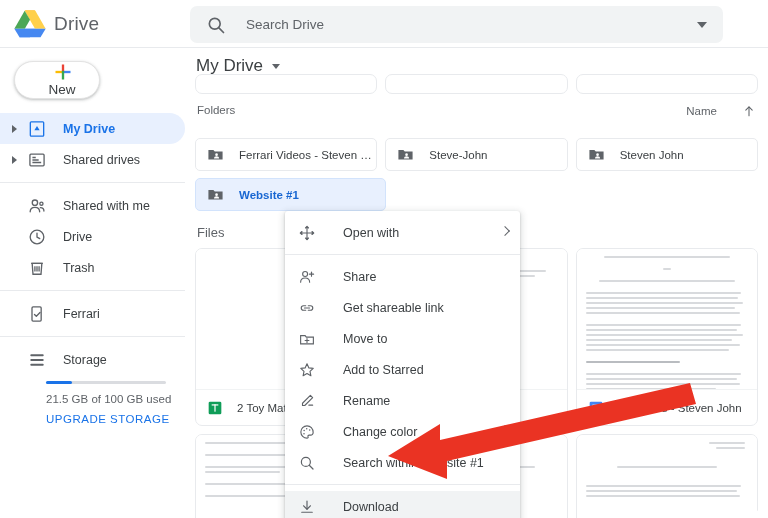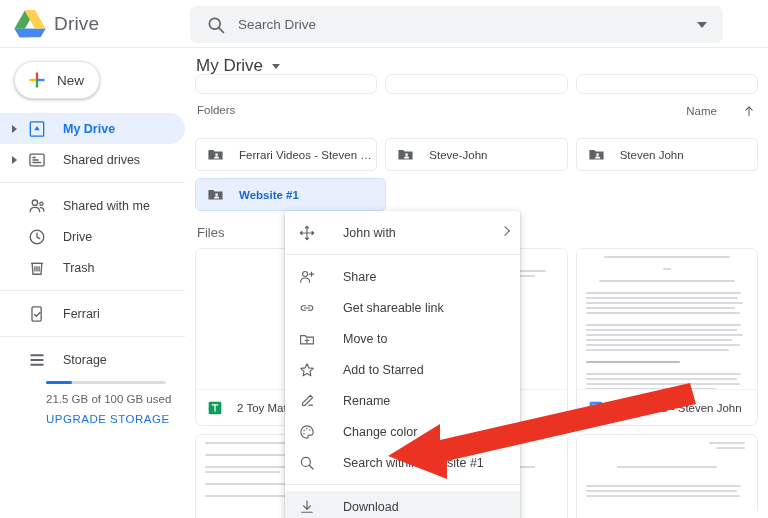--- a/index.html
+++ b/index.html
@@ -26,39 +26,39 @@
   }
   .search-wrap {
     position: absolute; left: 190px; top: 6px; width: 533px; height: 37px;
     background: #f1f3f4; border-radius: 7px; display: flex; align-items: center;
     padding: 0 10px;
   }
   .search-ic { width: 20px; height: 20px; flex: 0 0 auto; color: #5f6368; margin-left: 6px; }
   .search-input {
     flex: 1; border: none; outline: none; background: transparent;
     font-family: "Liberation Sans", sans-serif; font-size: 13.5px; color: #3c4043;
-    margin-left: 12px;
+    margin-left: 20px;
   }
   .search-input::placeholder { color: #5f6368; }
   .search-caret {
     width: 0; height: 0; border-left: 5px solid transparent; border-right: 5px solid transparent;
     border-top: 6px solid #5f6368; margin-right: 6px; flex: 0 0 auto;
   }
   .topbar-divider { position: absolute; top: 47px; left: 0; width: 768px; height: 1px; background: #e8eaed; }
 
   
   .sidebar {
     position: absolute; left: 0; top: 48px; width: 185px; height: 470px;
     background: #fff;
   }
   .new-btn {
     margin: 13px 0 0 14px; width: 86px; height: 38px; border-radius: 20px;
     background: #fff; border: 1px solid #e3e3e3;
     box-shadow: 0 1px 2px rgba(60,64,67,.2), 0 1px 3px 1px rgba(60,64,67,.10);
-    display: flex; align-items: center; cursor: pointer;
+    display: flex; align-items: center; cursor: pointer; flex-direction: column;
   }
   .plus-ic { width: 20px; height: 20px; margin-left: 12px; flex: 0 0 auto; }
   .new-label { font-size: 13.5px; color: #3c4043; margin-left: 10px; font-weight: 500; }
 
   .nav { margin-top: 14px; }
   .nav-item {
     height: 31px; display: flex; align-items: center; position: relative;
     border-radius: 0 16px 16px 0; cursor: pointer; padding-right: 10px;
     color: #3c4043;
   }
@@ -575,21 +575,21 @@
       <span class="ctx-ic">
         <svg viewBox="0 0 24 24" width="18" height="18" fill="none" stroke="#5f6368" stroke-width="1.5" stroke-linecap="round" stroke-linejoin="round">
           <path d="M12 3 l2 2.3 h-4 Z" fill="#5f6368"></path>
             <path d="M12 21 l2-2.3 h-4 Z" fill="#5f6368"></path>
           <path d="M3 12 l2.3-2 v4 Z" fill="#5f6368"></path>
             <path d="M21 12 l-2.3-2 v4 Z" fill="#5f6368"></path>
           <line x1="12" y1="6.5" x2="12" y2="17.5"></line>
             <line x1="6.5" y1="12" x2="17.5" y2="12"></line>
         </svg>
       </span>
-      <span class="ctx-label">John with</span>
+      <span class="ctx-label">Open with</span>
       <span class="ctx-sub"></span>
     </div>
     <div class="ctx-div"></div>
 
     <div class="ctx-item">
       <span class="ctx-ic">
         <svg viewBox="0 0 24 24" width="18" height="18" fill="none" stroke="#5f6368" stroke-width="1.5" stroke-linecap="round">
           <circle cx="9.5" cy="8" r="3.3"></circle>
             <path d="M3.5 19c0-3.5 2.7-5.6 6-5.6s6 2.1 6 5.6"></path>
           <line x1="18" y1="5.5" x2="18" y2="11"></line>

